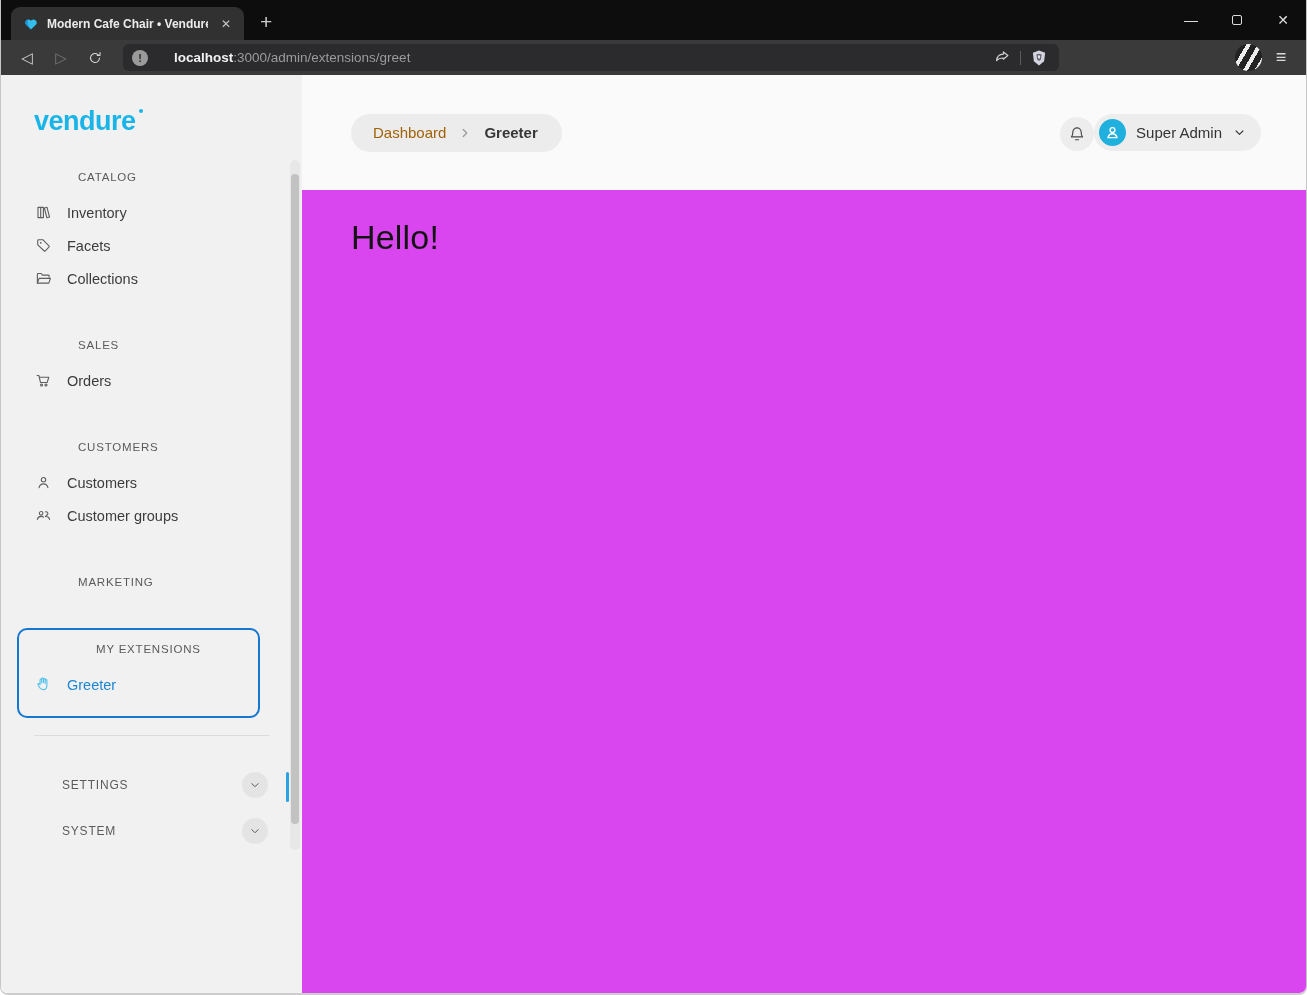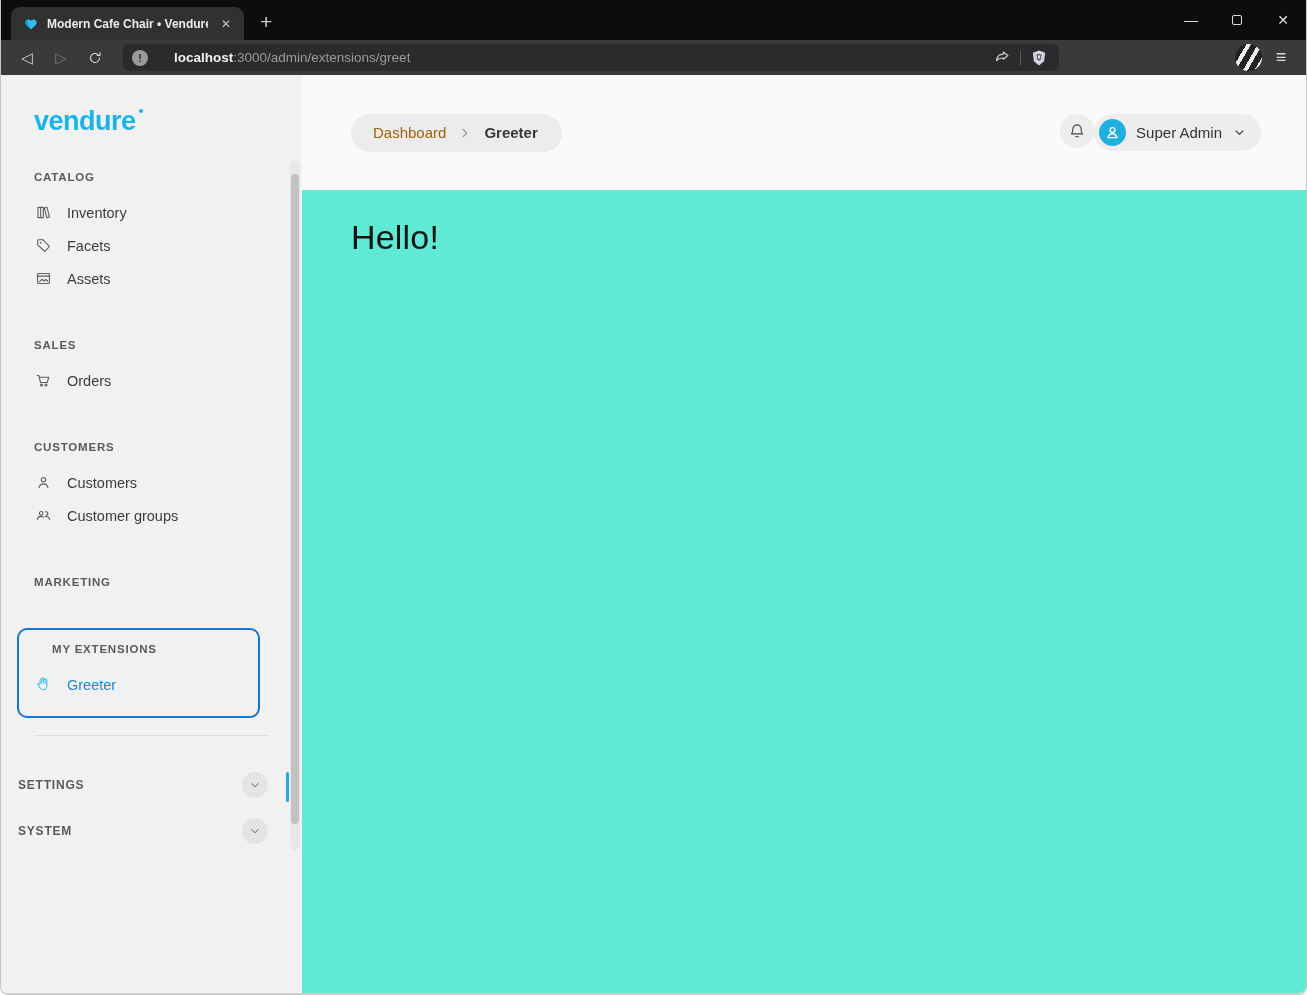--- a/index.html
+++ b/index.html
@@ -43,21 +43,21 @@
 
   
   .app { flex:1; display:flex; min-height:0; background:#fff; }
 
   
   .sidebar { width:301px; background:#f1f1f1; position:relative; flex:0 0 auto; overflow:hidden; }
   .logo { margin:32px 0 0 33px; font-size:27px; font-weight:700; color:#1ab5e8; letter-spacing:-0.5px; line-height:28px; display:inline-block; position:relative; }
   .logo-dot { position:absolute; right:-7px; top:2px; width:4px; height:4px; border-radius:50%; background:#1ab5e8; }
   .nav-section { margin-top:44px; }
   .nav-section.first { margin-top:36px; }
-  .nav-title { font-size:11.5px; color:#5a5a5a; letter-spacing:.8px; font-weight:700; padding-left:33px; margin-bottom:13px; }
+  .nav-title { font-size:11.5px; color:#5a5a5a; letter-spacing:.8px; font-weight:400; padding-left:33px; margin-bottom:13px;margin-left:44px; }
   .nav-item { height:33px; display:flex; align-items:center; padding-left:34px; gap:15px;
               font-size:14.5px; color:#3c3c3c; cursor:pointer; }
   .nicon { width:17px; height:17px; color:#5e5e5e; display:flex; }
   .nicon svg { width:17px; height:17px; }
   .ic * { stroke:currentColor; fill:none; stroke-width:1.3; stroke-linecap:round; stroke-linejoin:round; }
 
   .ext-box { margin:40px 0 0 16px; width:243px; border:2.5px solid #1577d1; border-radius:10px;
              padding:13px 0 15px 0; }
   .ext-box .nav-title { }
   .ext-box .nav-item { padding-left:16px; }
@@ -79,34 +79,34 @@
 
   
   .main { flex:1; display:flex; flex-direction:column; background:#fff; min-width:0; }
   .main-header { height:115px; background:#fafafa; display:flex; align-items:center;
                  padding:0 45px 0 49px; flex:0 0 auto; }
   .breadcrumb { height:38px; background:#ececec; border-radius:19px; display:flex; align-items:center;
                 padding:0 24px 0 22px; gap:12px; font-size:15px; }
   .crumb-root { color:#a16207; }
   .crumb-sep { width:14px; height:14px; color:#9a9a9a; display:flex; }
   .crumb-current { color:#363636; font-weight:700; }
-  .header-right { margin-left:auto; display:flex; align-items:flex-start; }
+  .header-right { margin-left:auto; display:flex; align-items:flex-end; }
   .bell-btn { width:34px; height:34px; border-radius:50%; background:#ededed; color:#4a4a4a;
               display:flex; align-items:center; justify-content:center; }
   .bell-btn svg { width:18px; height:18px; }
   .user-pill { height:37px; background:#ededed; border-radius:19px; display:flex; align-items:center;
                gap:10px; padding:0 14px 0 5px; }
   .user-avatar { width:27px; height:27px; border-radius:50%; background:#1fb0dd; color:#fff;
                  display:flex; align-items:center; justify-content:center; }
   .user-avatar svg { width:19px; height:19px; }
   .user-avatar svg * { stroke-width:1.4; }
   .user-name { font-size:15px; color:#333; }
   .user-chev { width:15px; height:15px; color:#3f3f3f; display:flex; }
 
-  .content { flex:1; padding:28px 0 0 49px; background:#5eead4; }
+  .content { flex:1; padding:28px 0 0 49px; background:#d946ef; }
   .hello { font-size:34px; font-weight:400; color:#141414; letter-spacing:.2px; }
 </style>
 </head>
 <body>
 
 <div class="win">
 
   <div class="tabbar">
     <div class="tab">
       <svg class="favicon" viewBox="0 0 20 20">
@@ -189,25 +189,25 @@
             <svg class="ic" viewBox="0 0 20 20">
                 <path d="M3.2 9.2V4.3c0-.6.5-1.1 1.1-1.1h4.9l7.2 7.2c.4.4.4 1.1 0 1.5l-4.3 4.3c-.4.4-1.1.4-1.5 0z"></path>
                 <circle cx="6.8" cy="6.8" r="1" style="fill:currentColor;stroke:none"></circle>
               </svg>
           </span>
           <span class="nlabel">Facets</span>
         </div>
         <div class="nav-item">
           <span class="nicon">
             <svg class="ic" viewBox="0 0 20 20">
-                <rect x="3" y="4.2" width="14" height="11.6" rx="1"></rect>
-                <path d="M3 7.2h14M5.3 13.6l3.1-2.7 2.3 2 2-1.7 2.3 2"></path>
-              </svg>
-          </span>
-          <span class="nlabel">Assets</span>
+                <path d="M2.8 15.5V5c0-.5.4-.9.9-.9h3.6L8.8 6h6.9c.5 0 .9.4.9.9v1.6"></path>
+                <path d="M2.8 15.5l2-5.6h13.4l-2 5.6z"></path>
+              </svg>
+          </span>
+          <span class="nlabel">Collections</span>
         </div>
       </div>
 
       
       <div class="nav-section">
         <div class="nav-title">SALES</div>
         <div class="nav-item">
           <span class="nicon">
             <svg class="ic" viewBox="0 0 20 20">
                 <path d="M2.5 4.2h2.1l1.9 8.2h7.8l1.9-6.2H5.6"></path>

